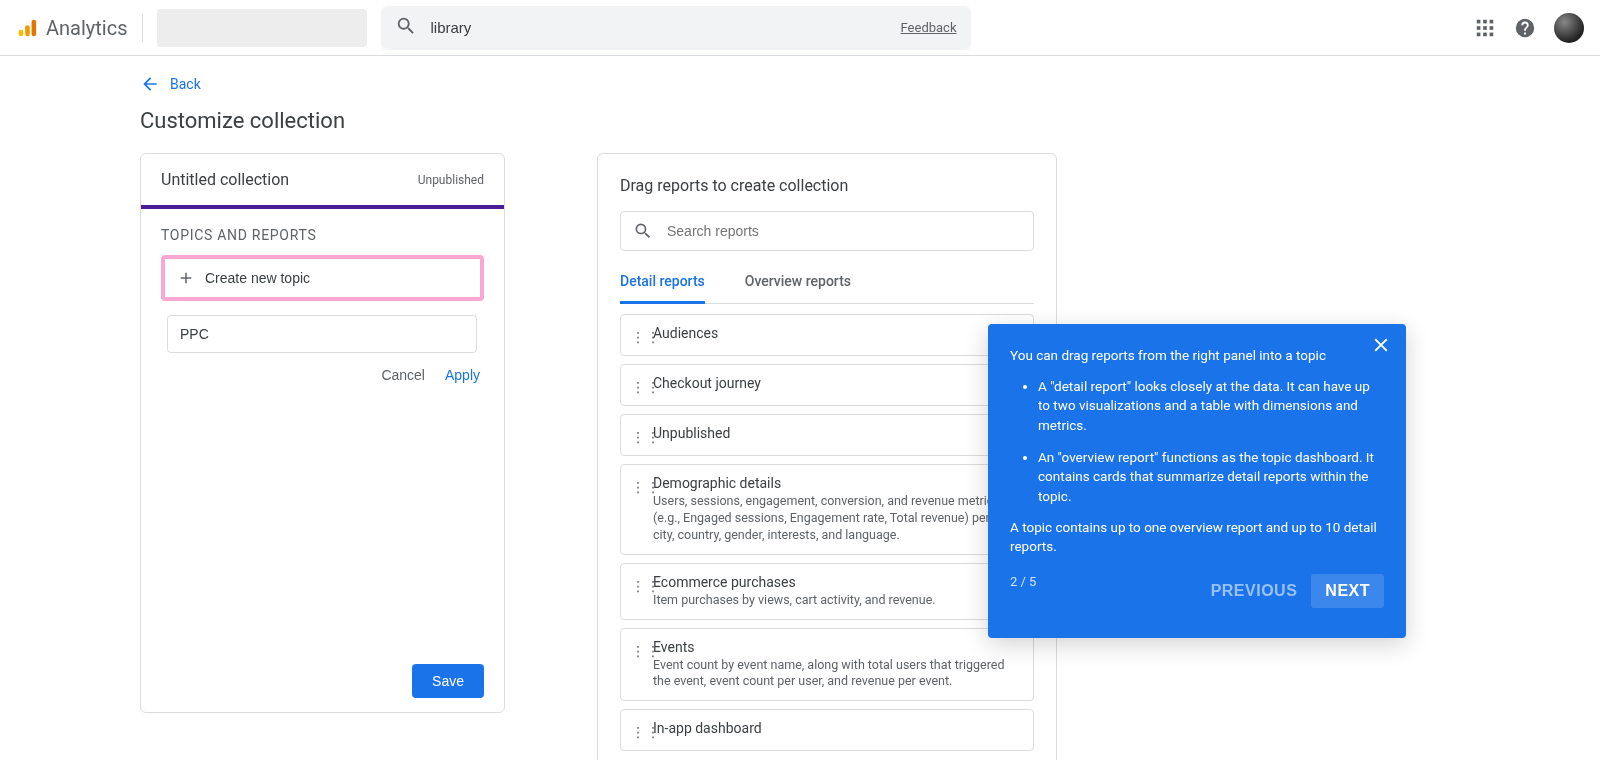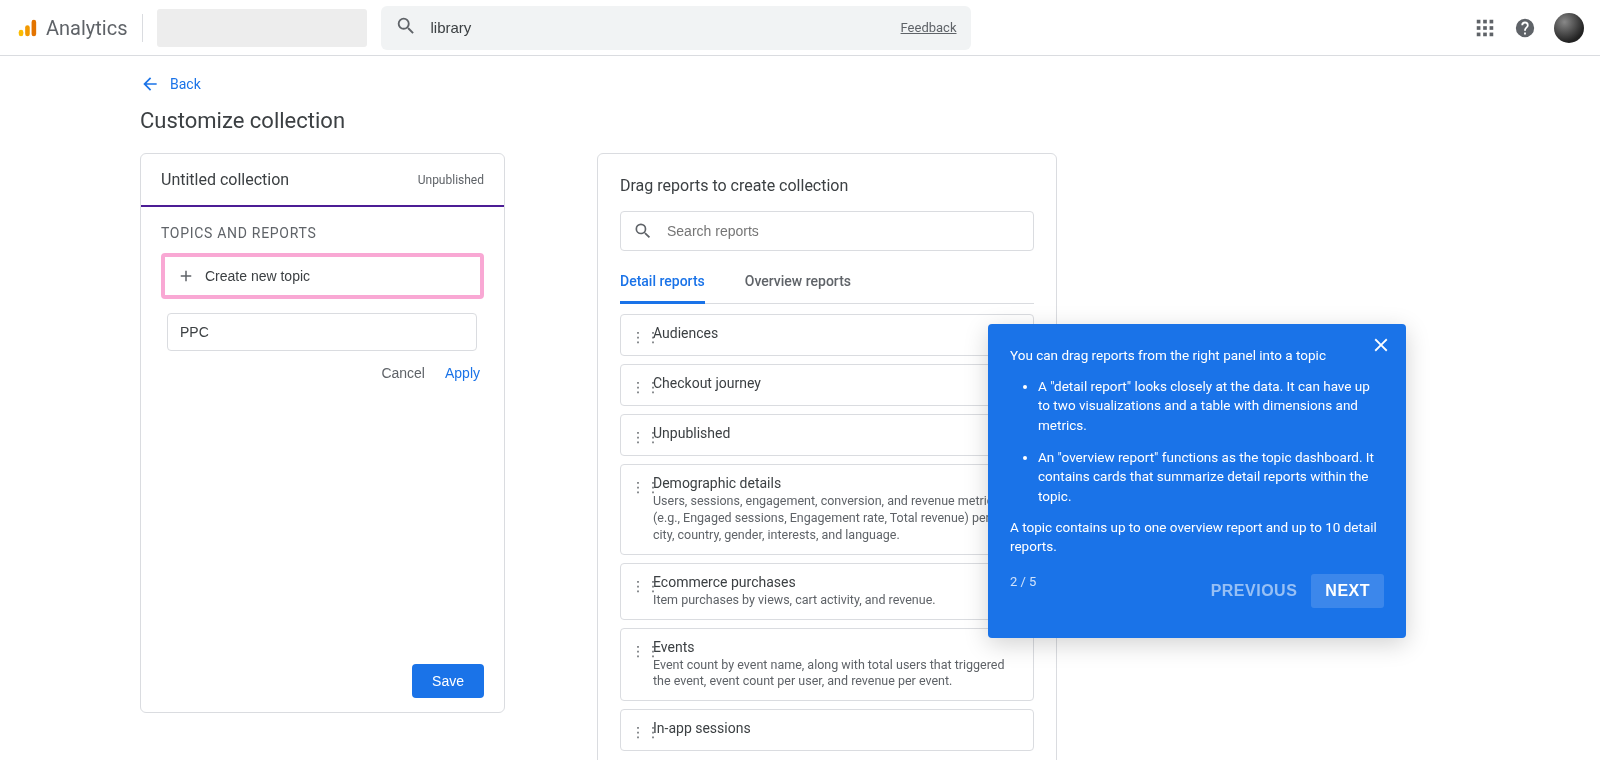--- a/index.html
+++ b/index.html
@@ -18,21 +18,21 @@
   .top-icons { display:flex; align-items:center; gap: 18px; }
   .top-icons .ico { width:22px; height:22px; fill:#5f6368; cursor:pointer; }
   .avatar { width: 30px; height: 30px; border-radius: 50%; background: radial-gradient(circle at 35% 30%, #888 0%, #222 70%); cursor:pointer; }
   .page { padding: 18px 0 0 0; position: relative; background:#fff; }
   .back-row { display:flex; align-items:center; gap:10px; color:#1a73e8; font-size:14px; padding-left:140px; cursor:pointer; }
   .back-row svg { width:20px; height:20px; fill:#1a73e8; }
   .page-title { font-size: 22px; color:#3c4043; font-weight:400; padding-left:140px; margin-top:14px; margin-bottom:20px; }
   .workarea { display:flex; gap: 92px; padding-left:140px; align-items:flex-start; }
   .card { background:#fff; border:1px solid #dadce0; border-radius:6px; }
   .left-card { width:365px; min-height:560px; display:flex; flex-direction:column; }
-  .lc-header { display:flex; justify-content:space-between; align-items:center; padding:16px 20px; border-bottom:2px solid #4c1d95; }
+  .lc-header { display:flex; justify-content:space-between; align-items:center; padding:16px 20px; border-bottom:4px solid #4c1d95; }
   .lc-title { font-size:16px; color:#3c4043; }
   .lc-status { font-size:12px; color:#5f6368; }
   .lc-body { padding: 18px 20px; flex:1; }
   .lc-section-label { font-size:14px; letter-spacing:0.7px; color:#5f6368; margin-bottom:12px; }
   .new-topic-btn { display:flex; align-items:center; gap:10px; width:100%; border:4px solid #f9a8d4; border-radius:4px; padding:10px 12px; cursor:pointer; color:#3c4043; font-size:14px; background:#fff; }
   .new-topic-btn svg { width:18px; height:18px; fill:#5f6368; }
   .topic-input { width:310px; margin-top:14px; margin-left:6px; border:1px solid #dadce0; border-radius:4px; padding:10px 12px; font-size:14px; outline:none; color:#3c4043; }
   .ca-row { display:flex; justify-content:flex-end; gap:20px; margin-top:14px; padding-right:4px; }
   .ca-row .txtbtn { background:none; border:none; font-size:14px; cursor:pointer; }
   .txtbtn.cancel { color:#5f6368; }
@@ -195,21 +195,21 @@
           <div class="report-row">
             <div class="drag-handle">⋮⋮</div>
             <div class="r-body">
               <div class="r-title">Events</div>
               <div class="r-desc">Event count by event name, along with total users that triggered the event, event count per user, and revenue per event.</div>
             </div>
           </div>
           <div class="report-row">
             <div class="drag-handle">⋮⋮</div>
             <div class="r-body">
-              <div class="r-title">In-app sessions</div>
+              <div class="r-title">In-app dashboard</div>
             </div>
           </div>
         </div>
     </div>
 
   </div>
 
   <div class="tooltip">
     <div class="tooltip-close">
       <svg viewBox="0 0 24 24">

